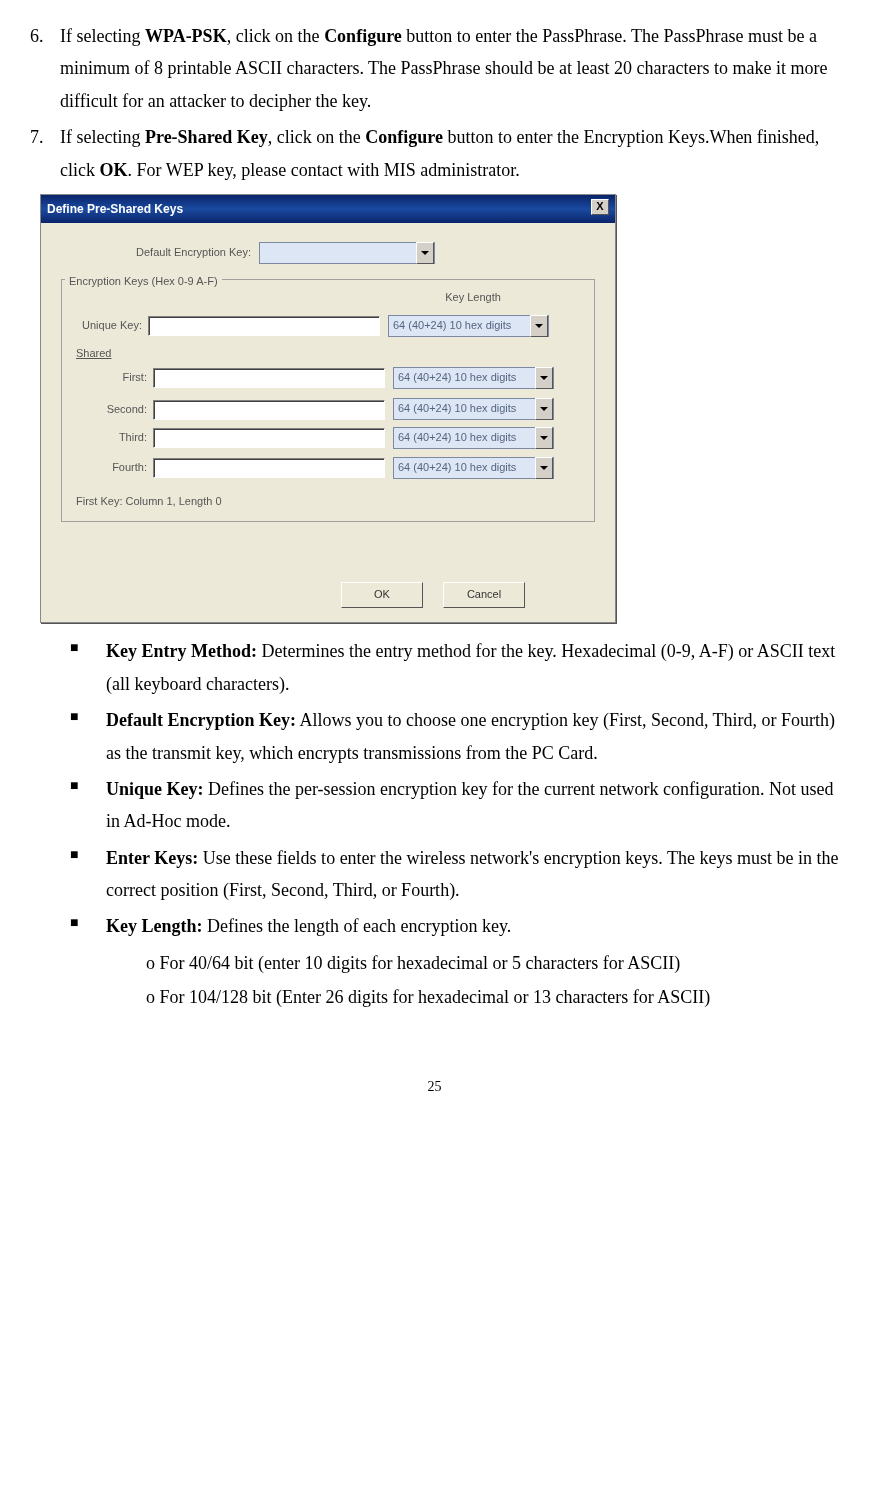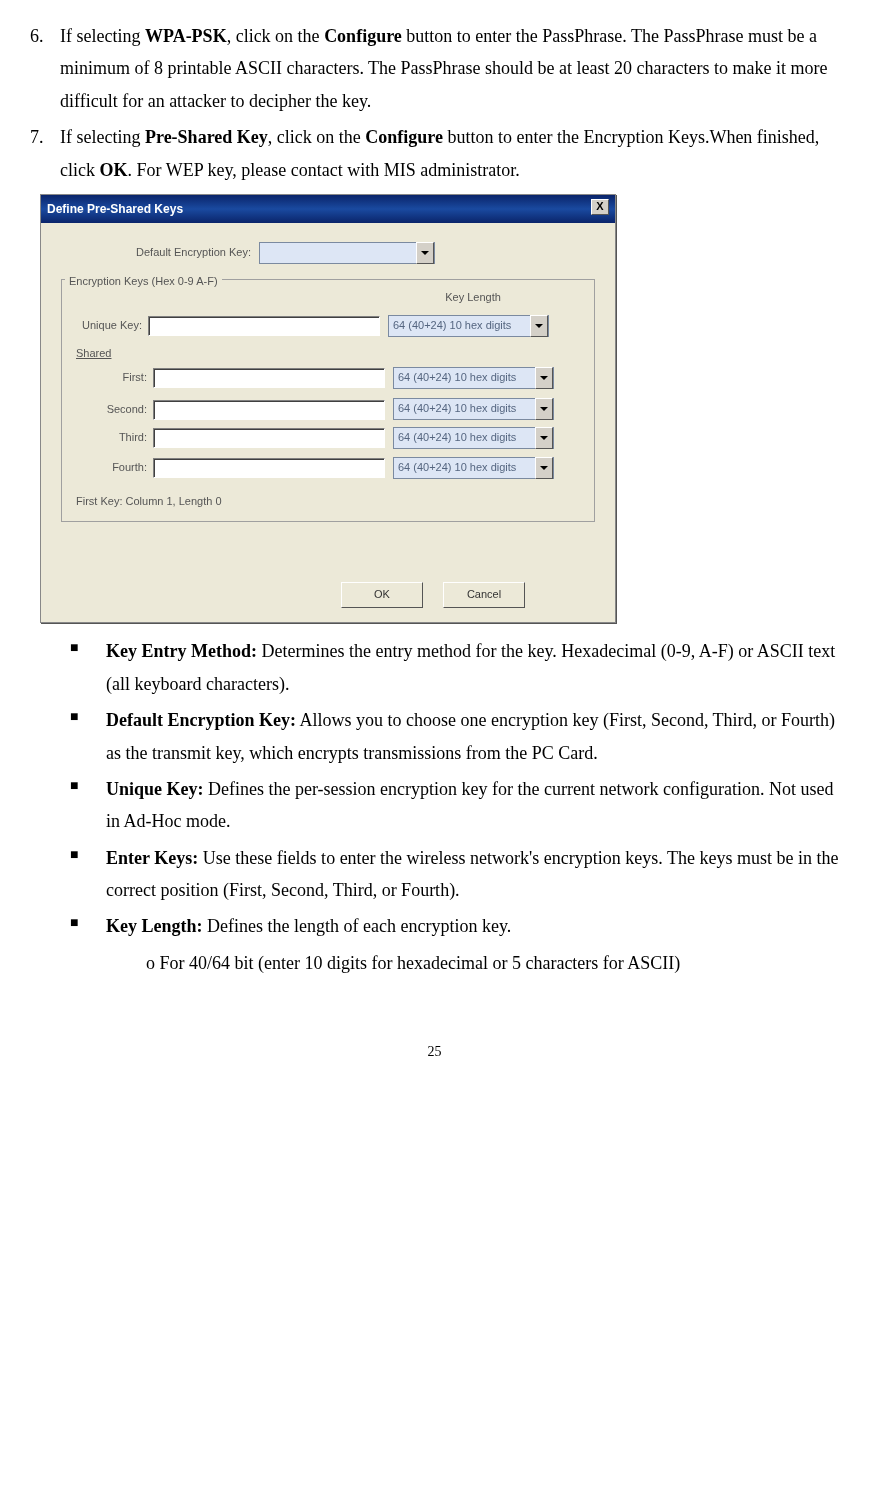--- a/index.html
+++ b/index.html
@@ -337,15 +337,16 @@
   </div>
 
   <div class="bullet-item">
     <div class="bullet-marker">■</div>
     <div class="bullet-content">
       <span class="bold">Key Length:</span><span> Defines the length of each encryption key.</span>
     </div>
   </div>
 
   <div class="sub-line">o For 40/64 bit (enter 10 digits for hexadecimal or 5 characters for ASCII)</div>
+  <div class="sub-line">o For 104/128 bit (Enter 26 digits for hexadecimal or 13 characters for ASCII)</div>
 </div>
 
 <div class="page-num">25</div>
 
 </body></html>

